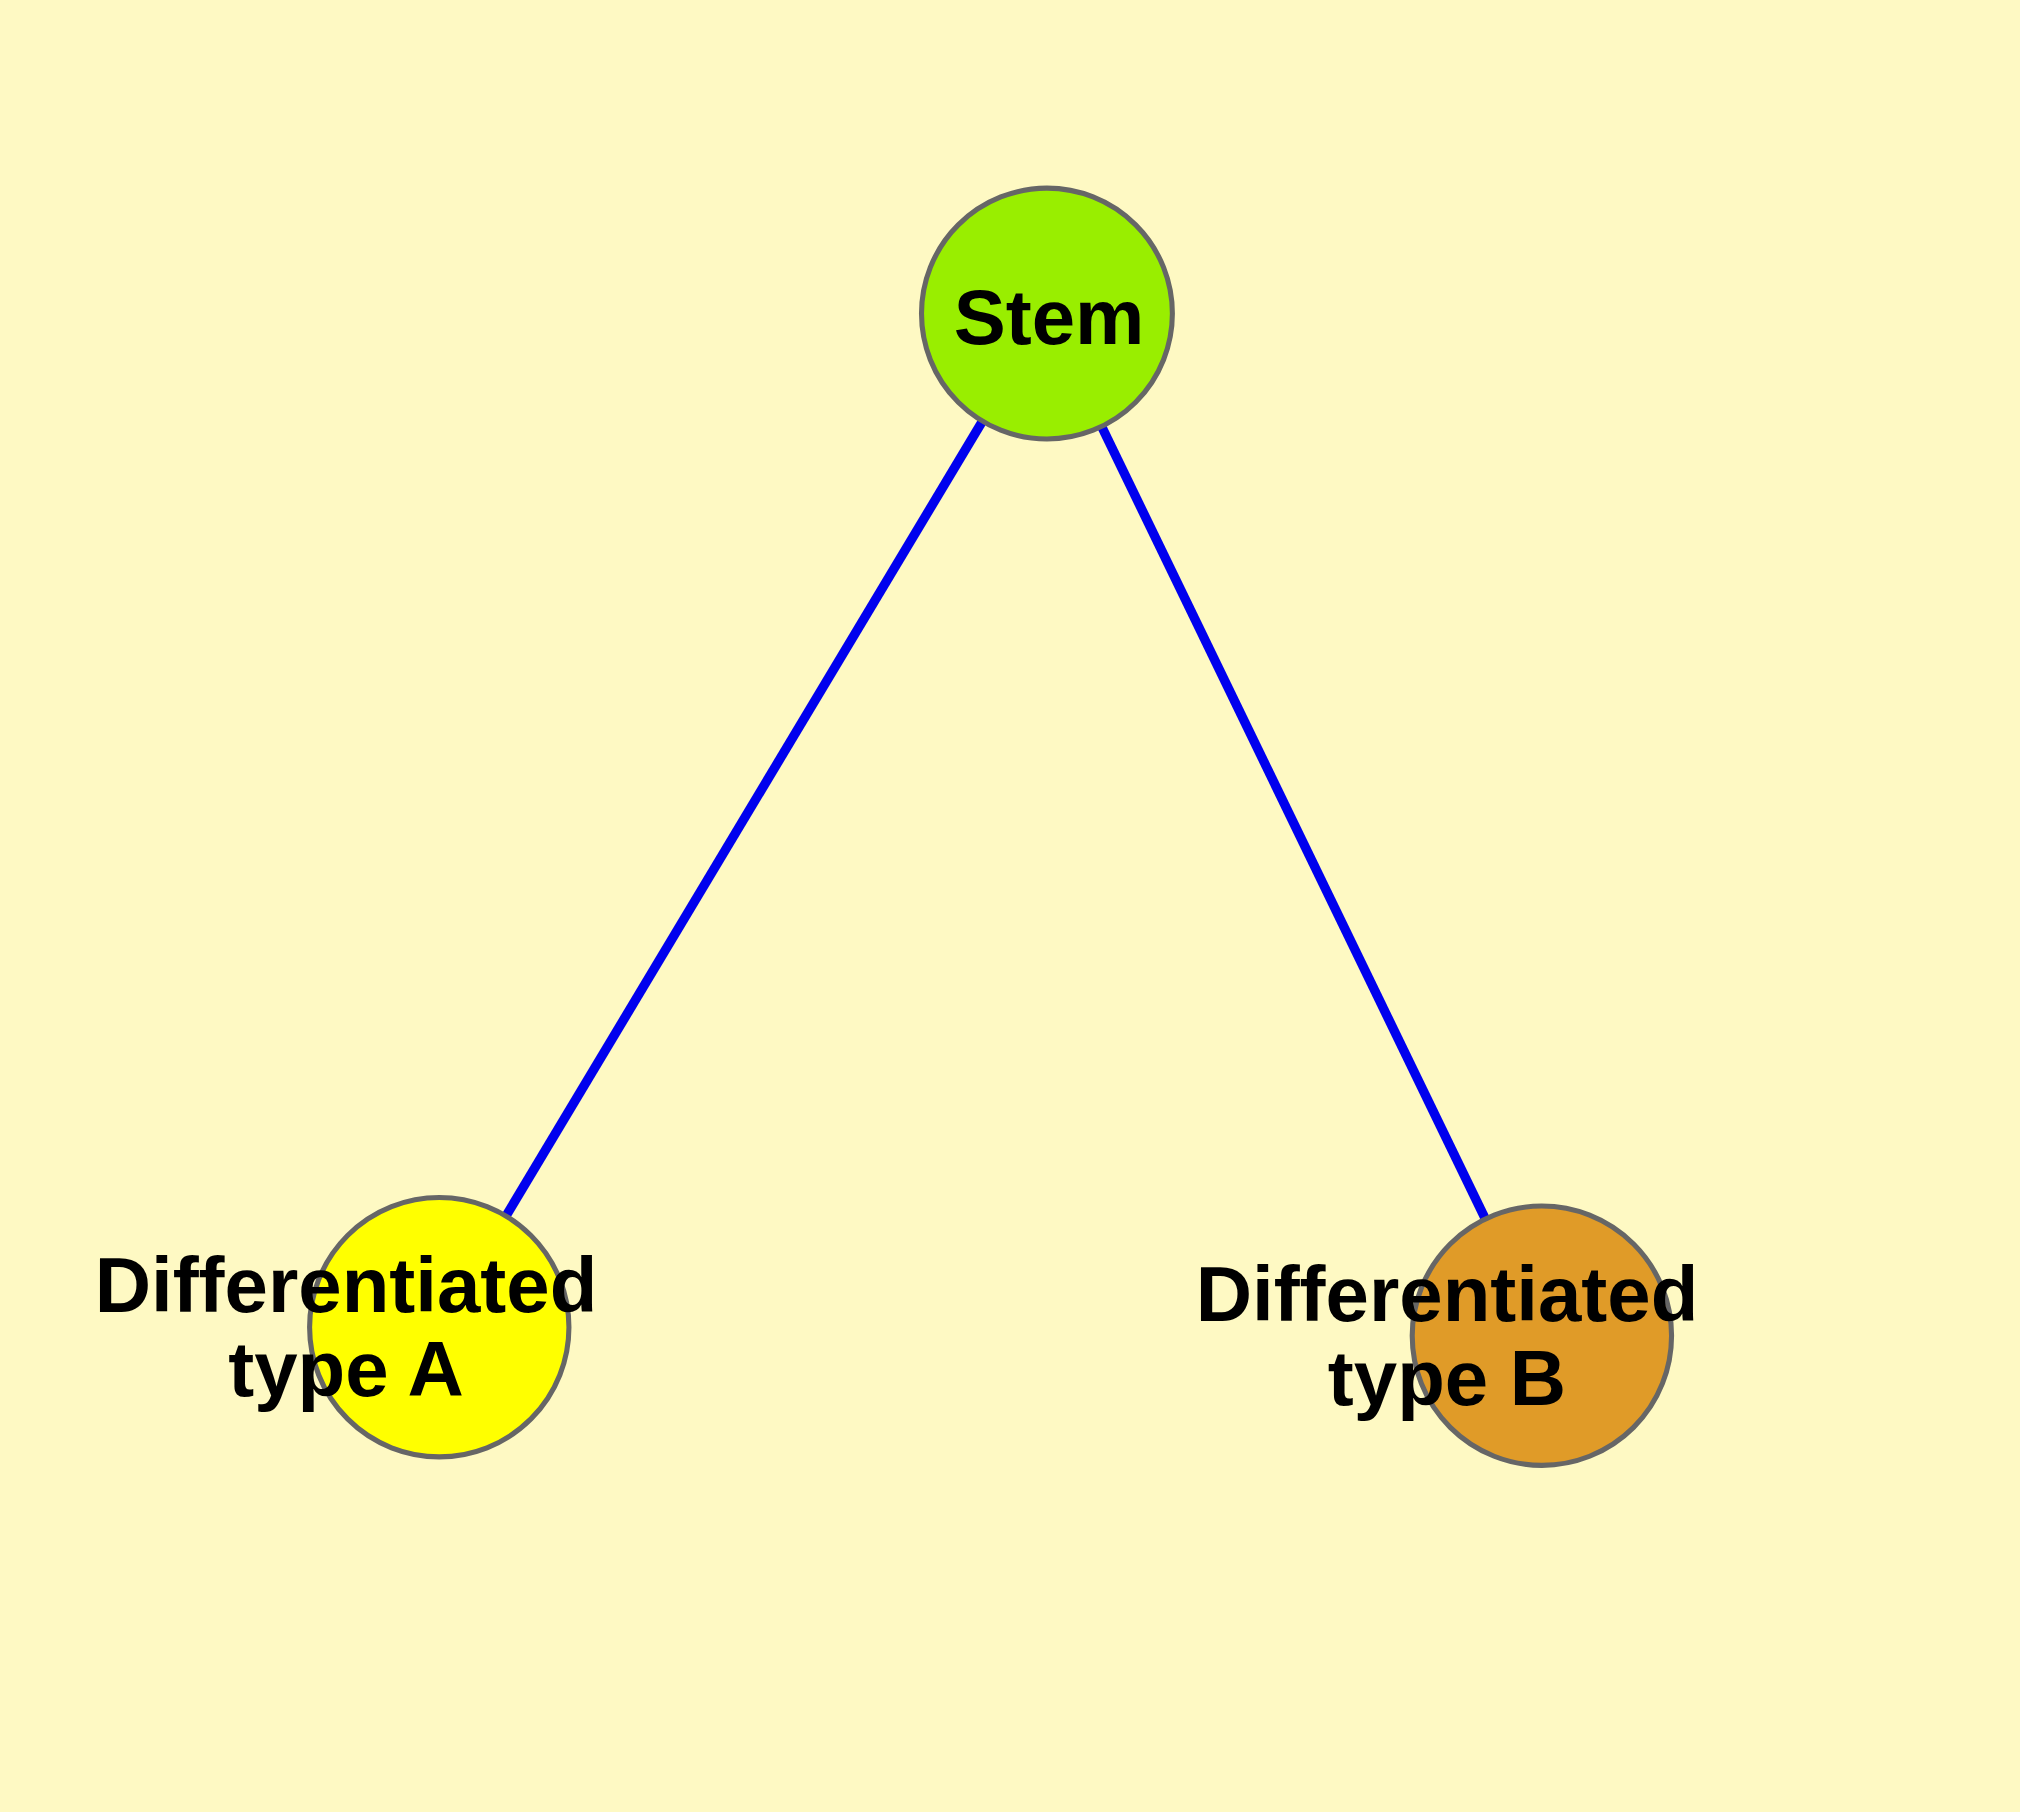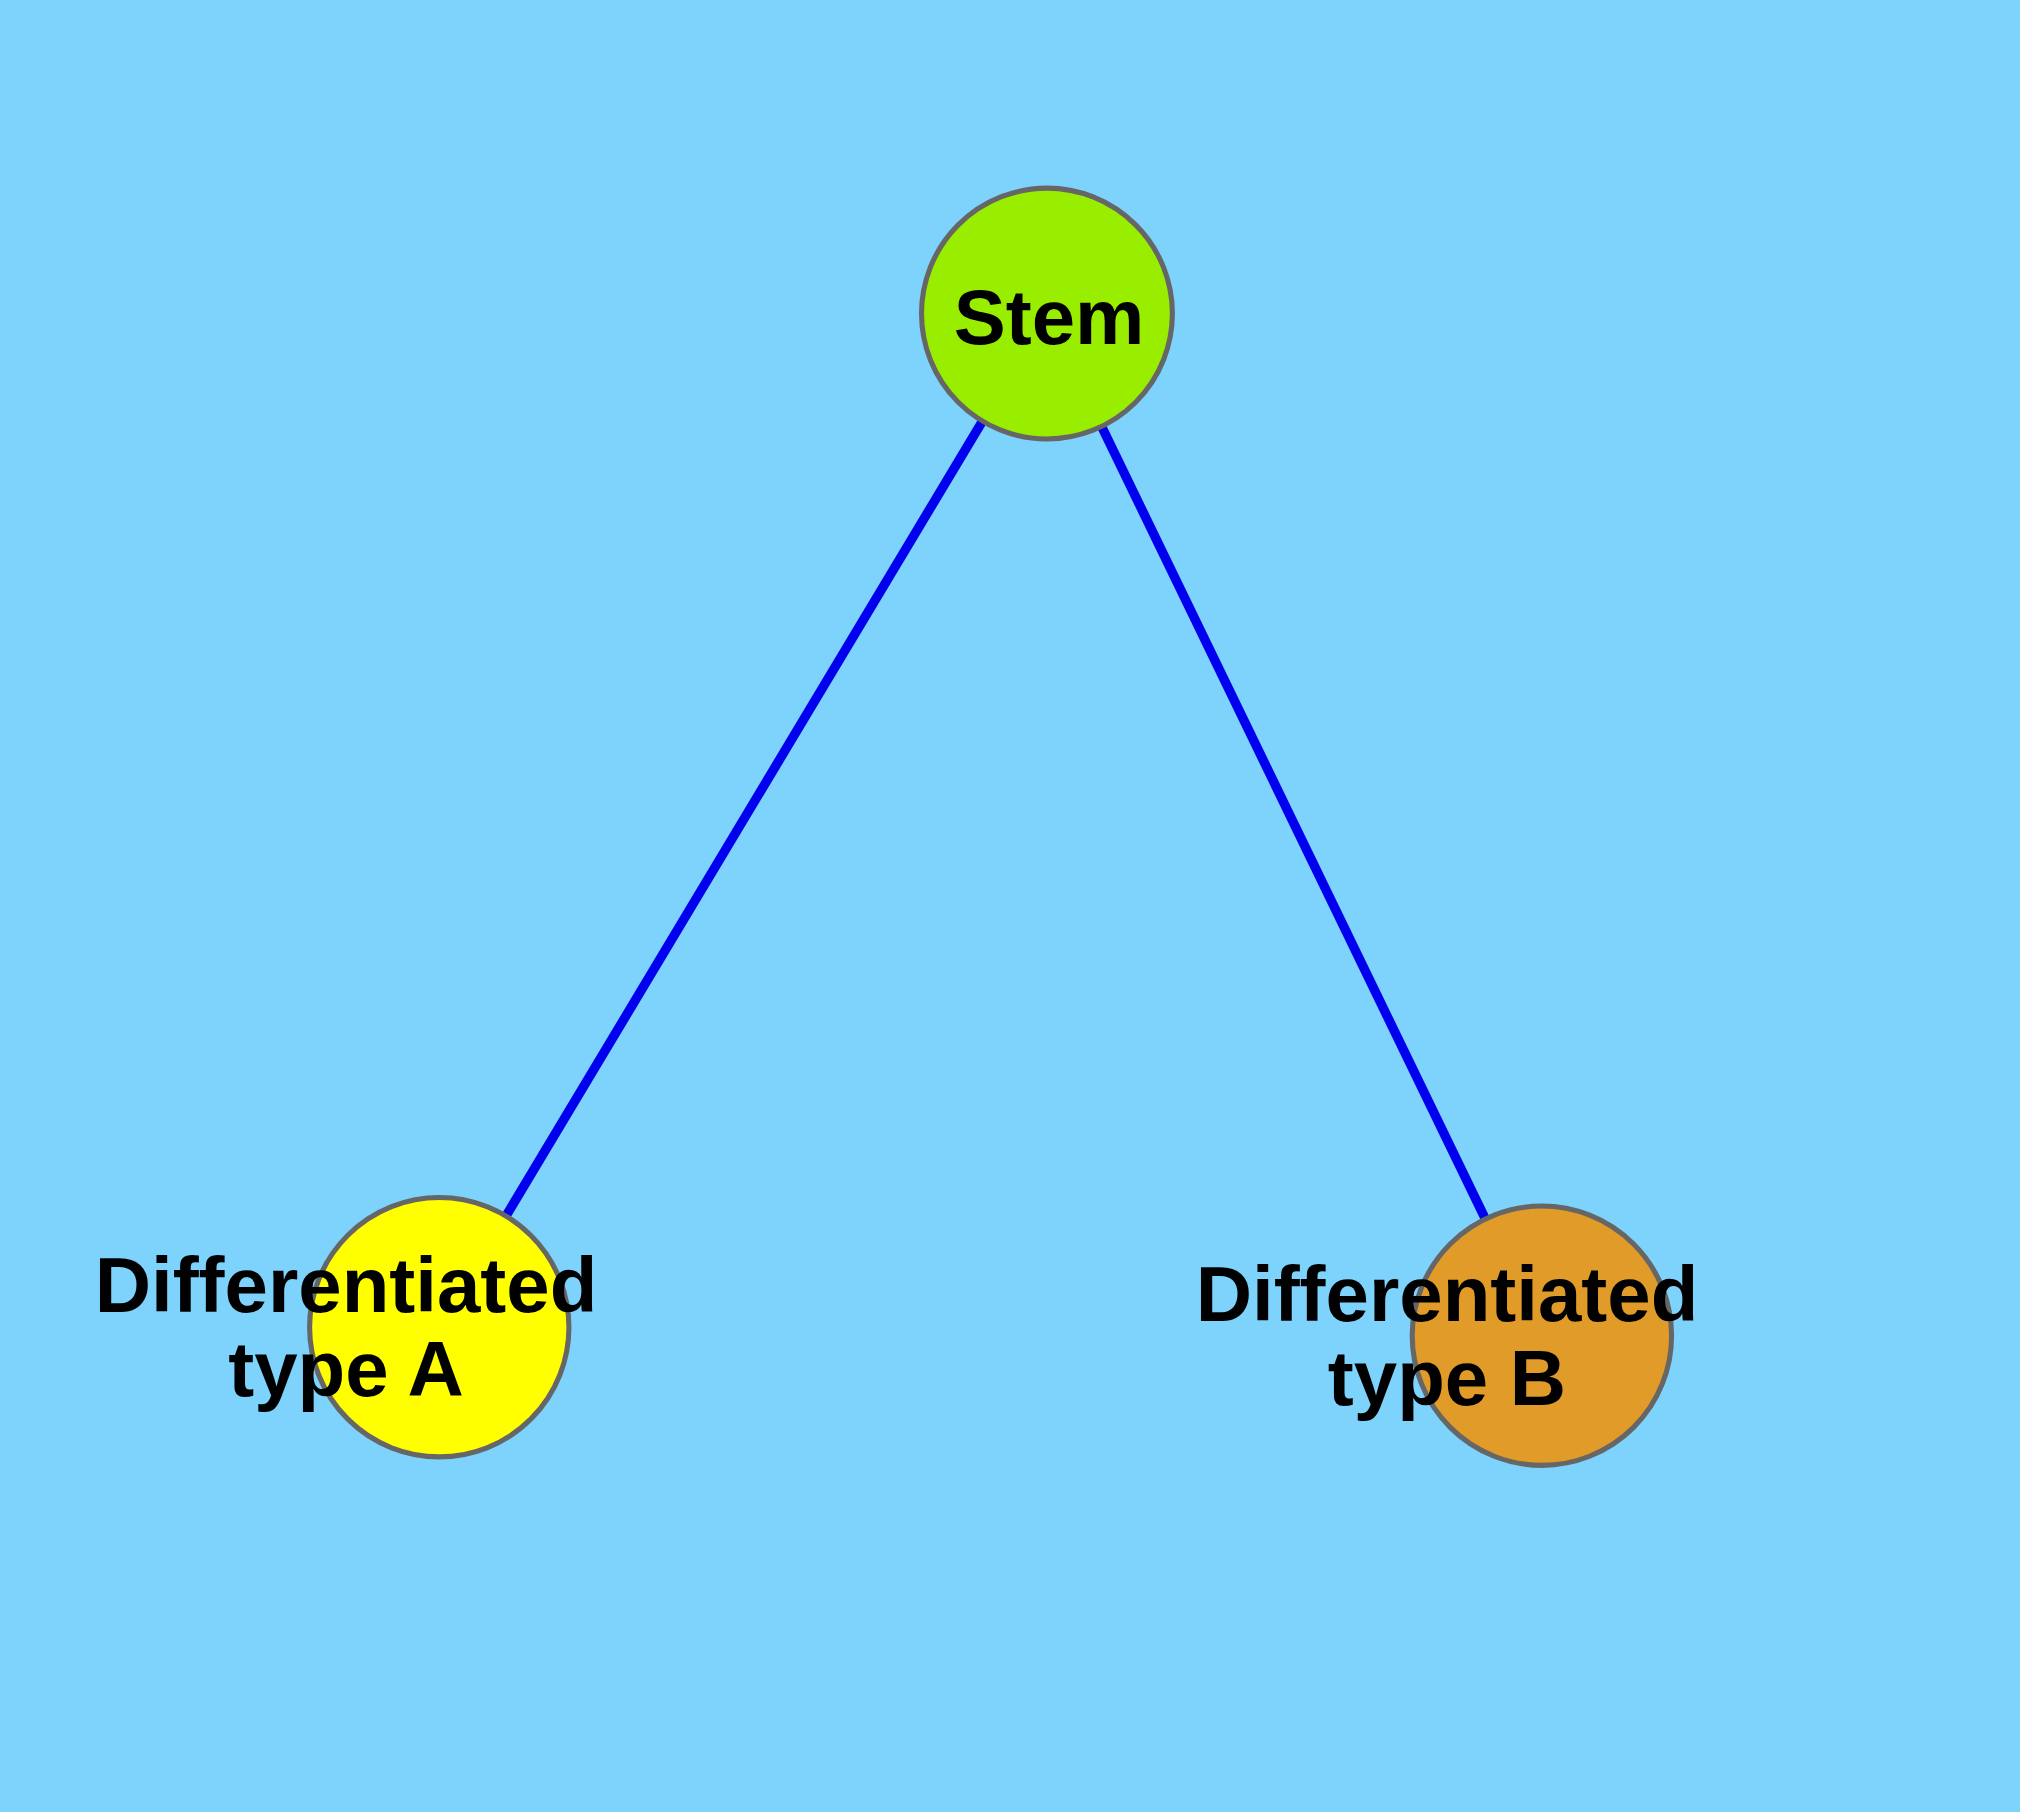--- a/index.html
+++ b/index.html
@@ -32,21 +32,21 @@
     text-align: center;
     white-space: pre;
     transform: translate(-50%, -50%);
     pointer-events: none;
     user-select: none;
   }
 </style>
 </head>
 <body>
 
-<div id="canvas" style="width: 2021px; height: 1812px; background: #7dd3fc;">
+<div id="canvas" style="width: 2021px; height: 1812px; background: #fef9c3;">
 
   <svg id="graph-svg" viewBox="0 0 2384 2138">
     <g id="edge-layer">
         <line x1="1235" y1="370" x2="518" y2="1566" stroke="#0000ee" stroke-width="11" stroke-linecap="butt"></line>
         <line x1="1235" y1="370" x2="1819" y2="1576" stroke="#0000ee" stroke-width="11" stroke-linecap="butt"></line>
       </g>
     <g id="node-layer">
         <circle cx="1235" cy="370" r="148" fill="#99ee00" stroke="#666666" stroke-width="6"></circle>
         <circle cx="518" cy="1566" r="153" fill="#ffff00" stroke="#666666" stroke-width="6"></circle>
         <circle cx="1819" cy="1576" r="153" fill="#e09b28" stroke="#666666" stroke-width="6"></circle>

